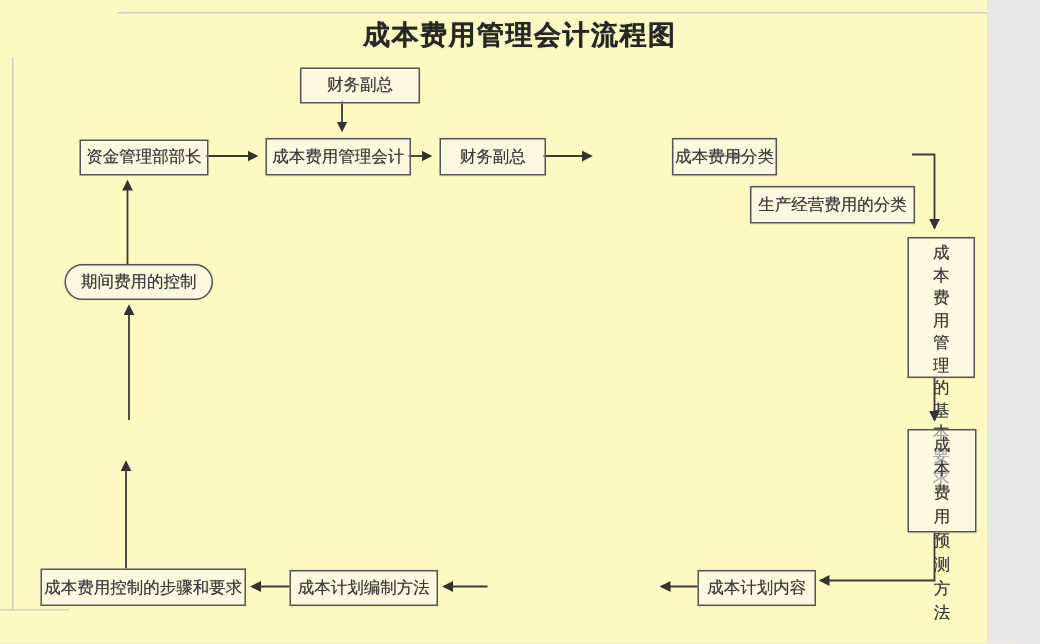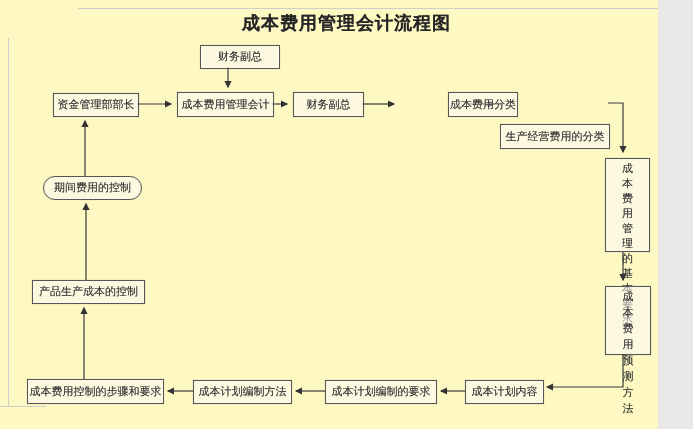--- a/index.html
+++ b/index.html
@@ -91,23 +91,21 @@
   <div class="box" style="left:400px;top:92px;width:68px;height:23px;margin-left:48px;">成本费用分类</div>
 
   <div class="box" style="left:500px;top:92px;width:108px;height:23px;margin-top:32px;">生产经营费用的分类</div>
 
   <div class="box vert" style="left:605px;top:158px;width:45px;height:94px;line-height:15px;">成本费用管理的基本要求</div>
 
   <div class="box" style="left:465px;top:380px;width:77px;height:22px;">成本计划内容</div>
 
   <div class="box vert" style="left:605px;top:286px;width:46px;height:69px;line-height:16px;">成本费用预测方法</div>
 
-  <div class="box" style="left:325px;top:380px;width:110px;height:22px;">成本计划编制的要求</div>
 
   <div class="box" style="left:193px;top:380px;width:97px;height:22px;">成本计划编制方法</div>
 
   <div class="box" style="left:27px;top:379px;width:135px;height:23px;">成本费用控制的步骤和要求</div>
 
-  <div class="box" style="left:32px;top:280px;width:111px;height:22px;">产品生产成本的控制</div>
 
   <div class="box" style="left:43px;top:176px;width:97px;height:22px;border-radius:12px;">期间费用的控制</div>
 
 </div>
 
 </body></html>

